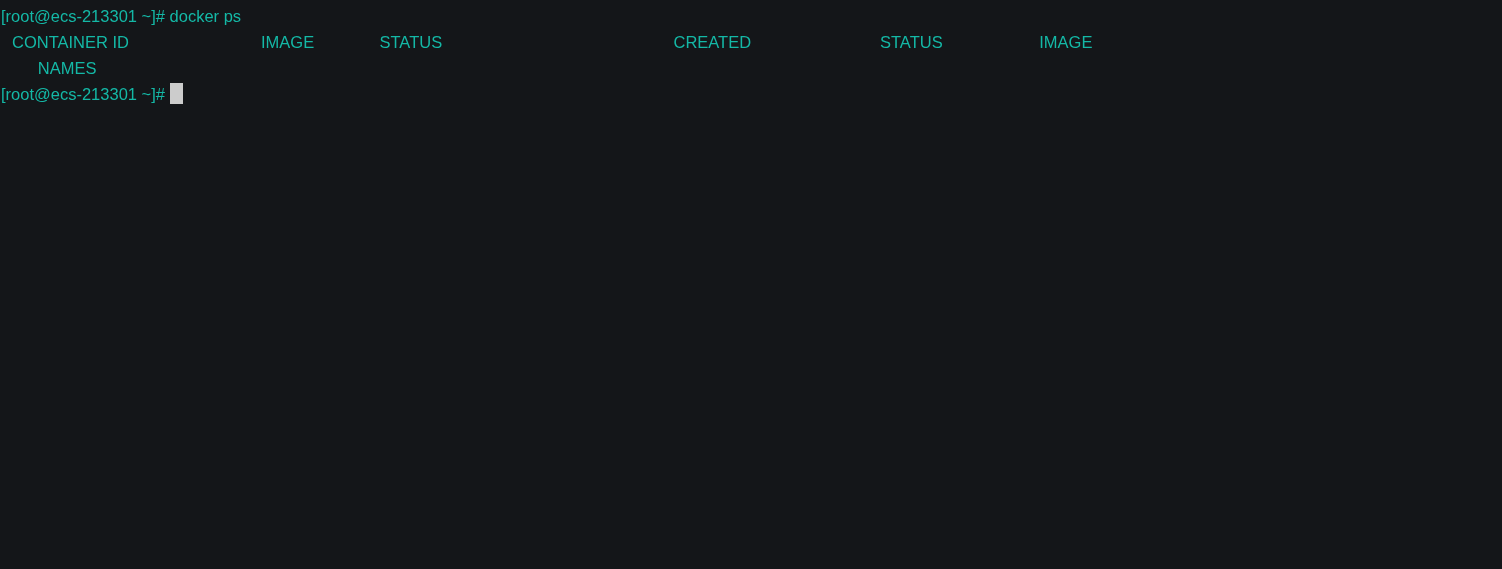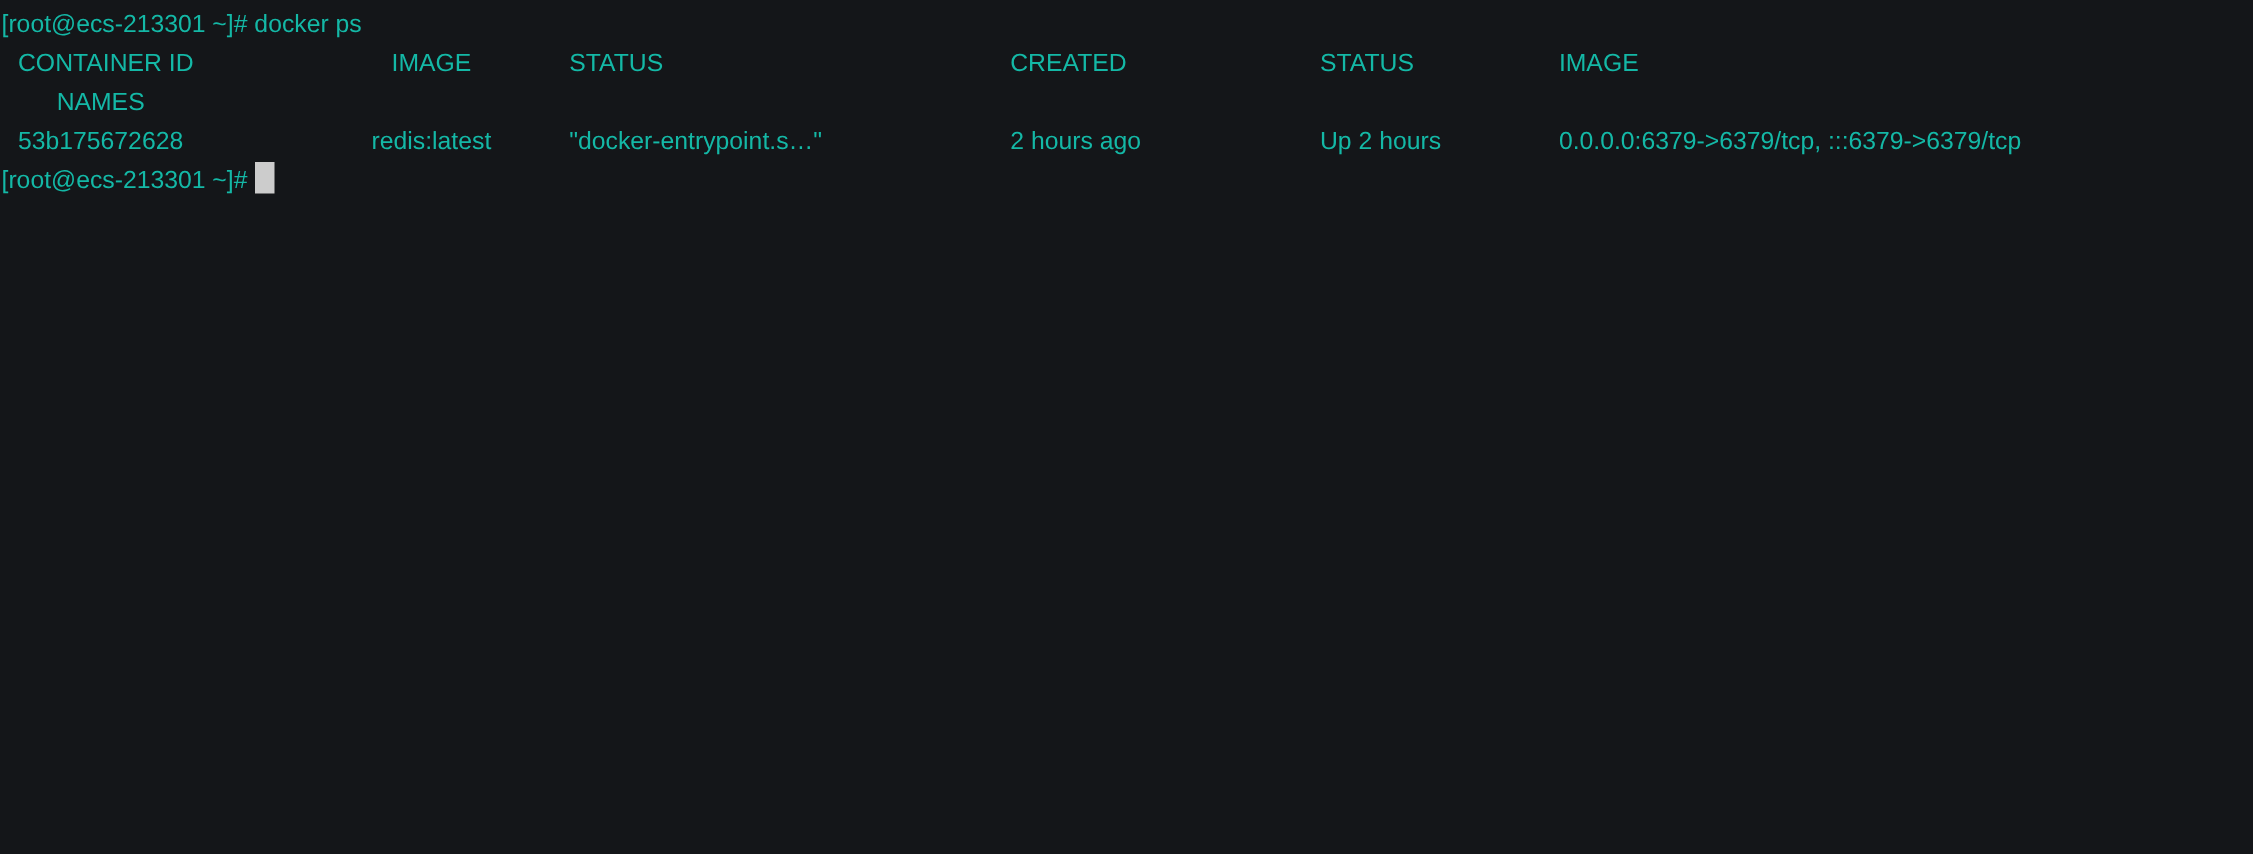--- a/index.html
+++ b/index.html
@@ -72,26 +72,18 @@
       <span class="cell c-id">CONTAINER ID</span>
       <span class="cell c-image">IMAGE</span>
       <span class="cell c-cmd">STATUS</span>
       <span class="cell c-created">CREATED</span>
       <span class="cell c-status">STATUS</span>
       <span class="cell c-ports">IMAGE</span>
     </div>
 
     <div class="line"><span class="indent3"></span><span>NAMES</span></div>
 
-    <div class="row">
-      <span class="cell c-id">53b175672628</span>
-      <span class="cell c-image">redis:latest</span>
-      <span class="cell c-cmd">"docker-entrypoint.s…"</span>
-      <span class="cell c-created">2 hours ago</span>
-      <span class="cell c-status">Up 2 hours</span>
-      <span class="cell c-ports">0.0.0.0:6379-&gt;6379/tcp, :::6379-&gt;6379/tcp</span>
-    </div>
 
 
     <div class="line"><span>[root@ecs-213301 ~]#</span><span class="cursor"></span></div>
 
   </div>
 </div>
 
 </body></html>

